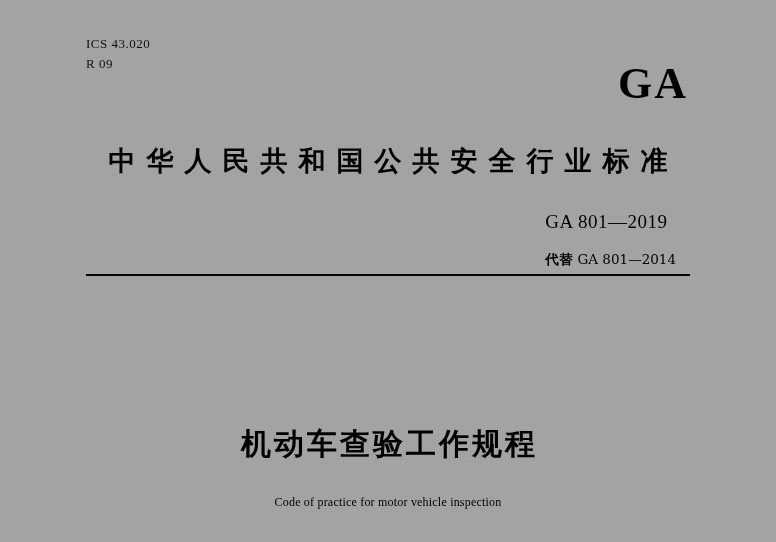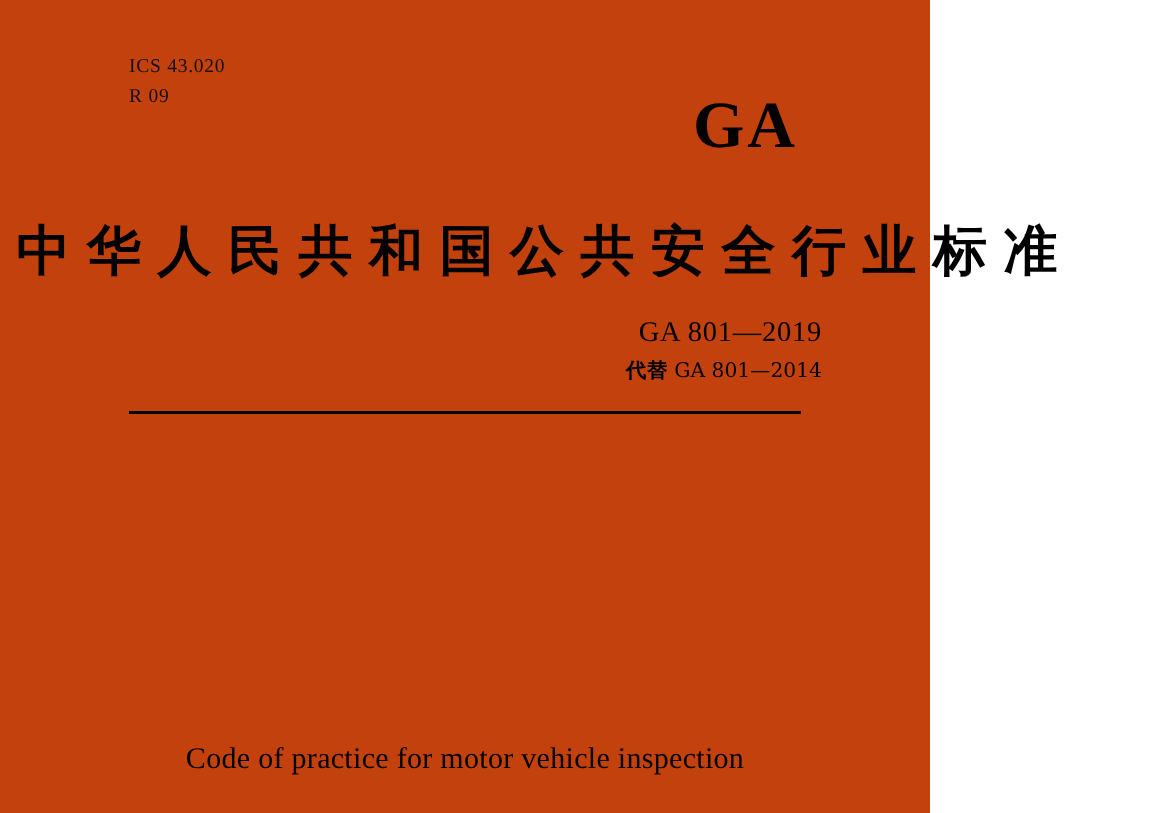--- a/index.html
+++ b/index.html
@@ -9,23 +9,23 @@
   }
   body {
     width: 776px;
     height: 542px;
     font-family: "Liberation Serif", serif;
     color: #000000;
     overflow: hidden;
   }
   .page {
     position: relative;
-    width: 620px;
+    width: 776px;
     height: 542px;
-    background: #c2410c;
+    background: #a3a3a3;
   }
 
   
   .ics-block {
     position: absolute;
     left: 86px;
     top: 34px;
     line-height: 1.55;
   }
   .ics-line {
@@ -50,46 +50,45 @@
 
   
   .standard-name {
     position: absolute;
     left: 0;
     right: 0;
     top: 143px;
     text-align: center;
     font-family: "DejaVu Serif", "Liberation Serif", serif;
     font-weight: bold;
-    font-size: 36px;
+    font-size: 27px;
     letter-spacing: 11px;
     text-indent: 11px;
     color: #000;
     white-space: nowrap;
   }
 
   
   .number-block {
     position: absolute;
-    right: 72px;
+    right: 100px;
     top: 210px;
-    text-align: right;
   }
   .number-main {
     font-family: "Liberation Serif", serif;
     font-size: 19px;
     letter-spacing: 0.5px;
     color: #000;
     line-height: 1.3;
   }
   .number-replace {
     font-family: "DejaVu Serif", "Liberation Serif", serif;
     font-size: 13.5px;
     color: #000;
-    margin-top: 4px;
+    margin-top: 16px;
     line-height: 1.3;
   }
   .number-replace .cn {
     font-weight: bold;
     letter-spacing: 0.5px;
   }
 
   
   .rule {
     position: absolute;
@@ -114,21 +113,21 @@
     text-indent: 3px;
     color: #000;
   }
   .doc-title-en {
     position: absolute;
     left: 0;
     right: 0;
     top: 495px;
     text-align: center;
     font-family: "Liberation Serif", serif;
-    font-size: 20px;
+    font-size: 12px;
     letter-spacing: 0.2px;
     color: #000;
   }
 </style>
 </head>
 <body>
 
 <div class="page">
 
   <div class="ics-block">
@@ -143,15 +142,16 @@
   <div class="number-block">
     <div class="number-main">GA 801—2019</div>
     <div class="number-replace">
       <span class="cn">代替</span>
       <span>GA 801—2014</span>
     </div>
   </div>
 
   <div class="rule"></div>
 
+  <div class="doc-title-cn">机动车查验工作规程</div>
   <div class="doc-title-en">Code of practice for motor vehicle inspection</div>
 
 </div>
 
 </body></html>

